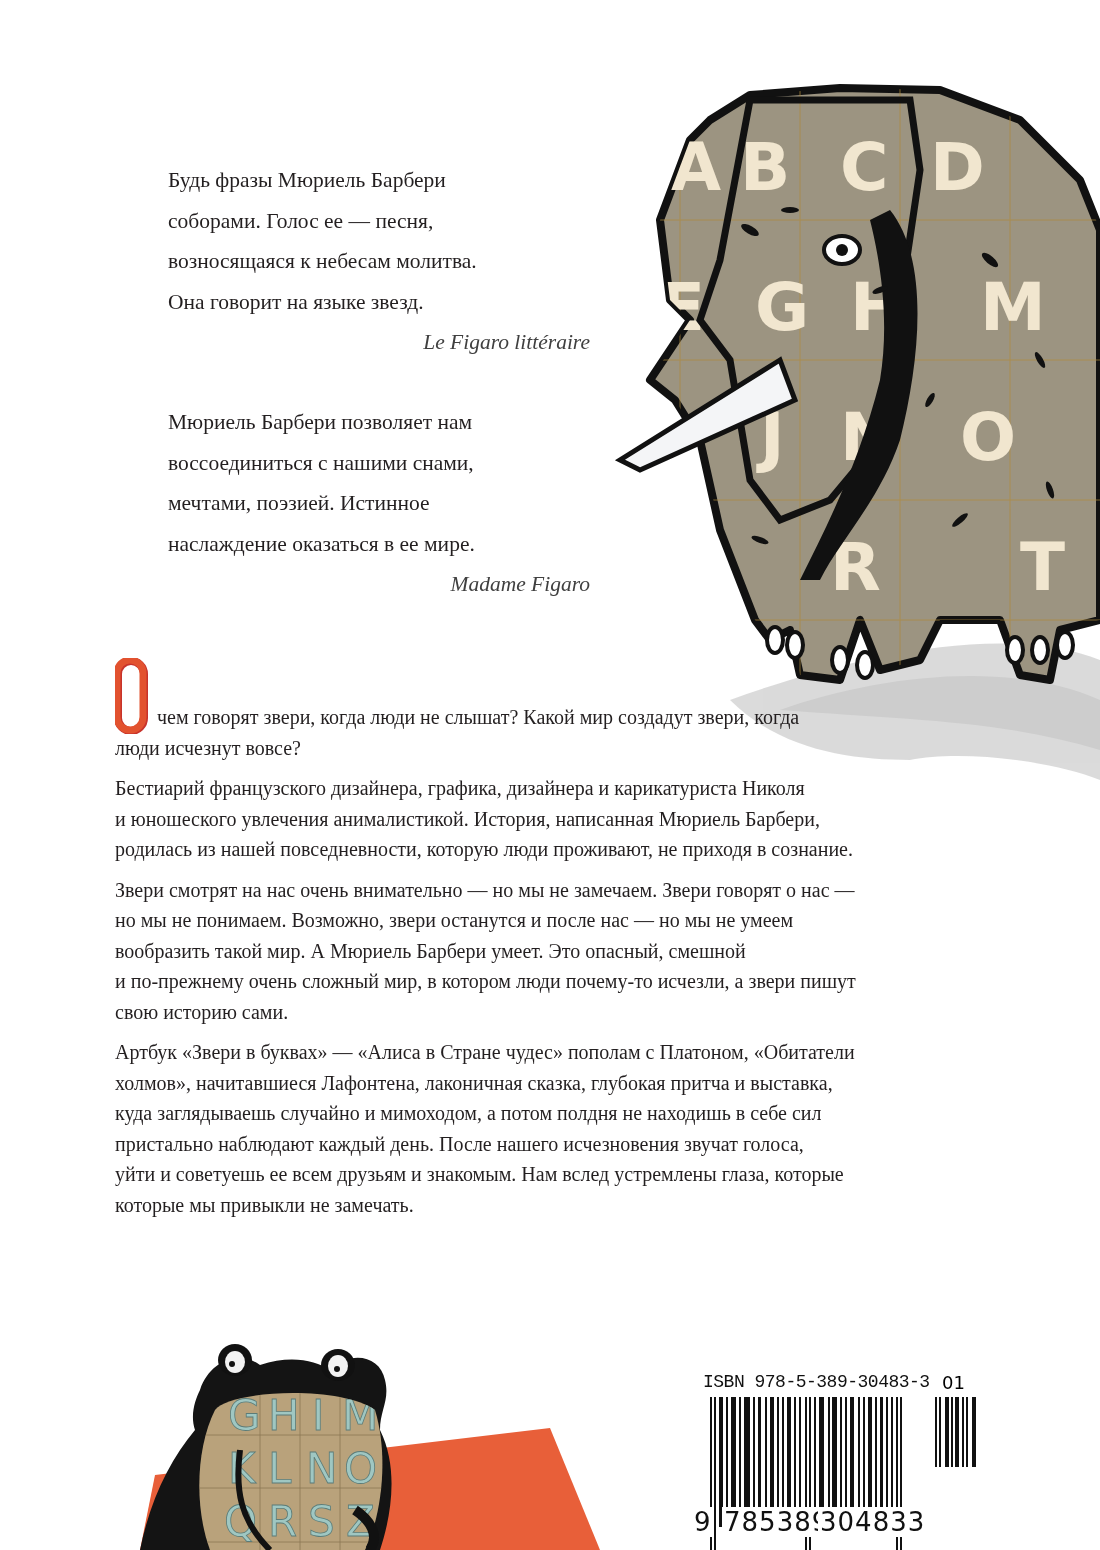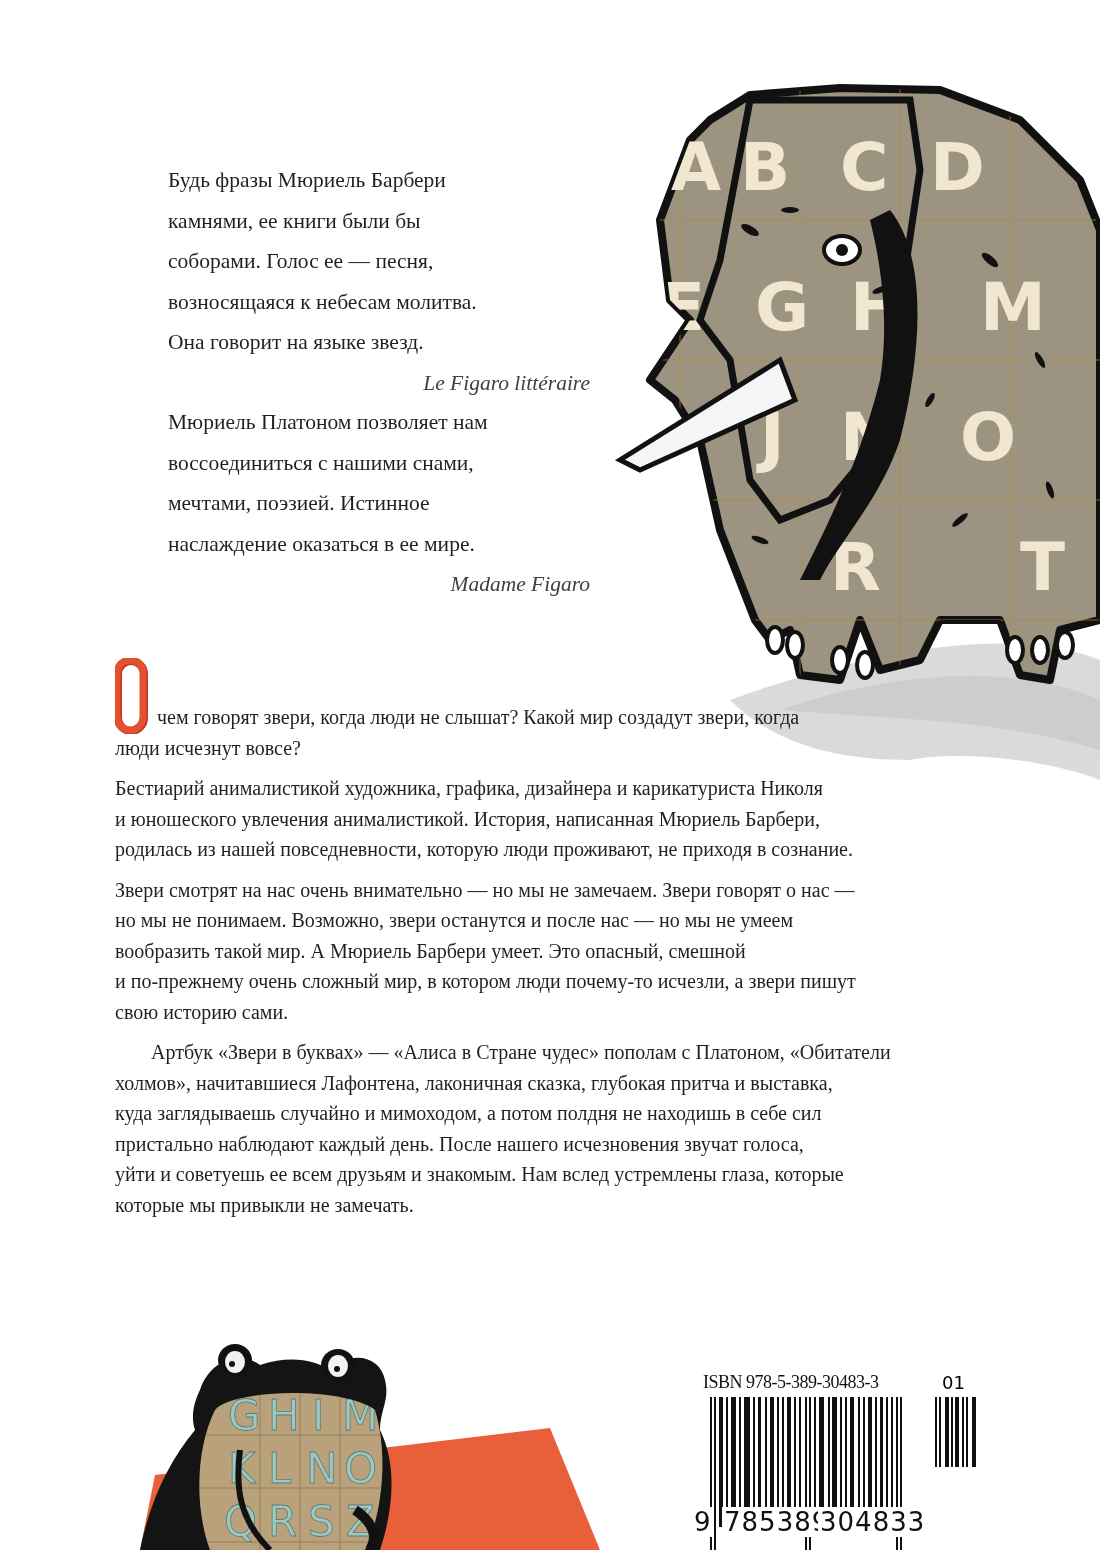--- a/index.html
+++ b/index.html
@@ -20,21 +20,21 @@
   .dropcap { position:absolute; left:0; top:-44px; width:34px; height:76px; }
   .first-line { padding-left:42px; }
 
   
   #elephant { position:absolute; left:580px; top:60px; width:520px; height:720px; }
   
   #frog { position:absolute; left:140px; top:1320px; width:460px; height:230px; }
 
   
   #barcode { position:absolute; left:700px; top:1375px; width:300px; height:170px; }
-  .isbn-label { position:absolute; left:3px; top:-3px; font-family:Liberation Serif, serif;
+  .isbn-label { position:absolute; left:3px; top:-3px; font-family:Liberation Mono, monospace;
                 font-size:18px; letter-spacing:-0.5px; color:#111; }
   .addon-label { position:absolute; left:242px; top:-3px; font-family:"DejaVu Sans",sans-serif; font-size:18px; color:#000000; }
   .bars { position:absolute; left:10px; top:22px; height:156px; }
   .addon { position:absolute; left:235px; top:22px; height:70px; }
   .digits { position:absolute; top:132px; font-family:"DejaVu Sans",sans-serif; font-size:26px; color:#111; background:#fff; padding:0 2px; letter-spacing:1px; }
 </style>
 </head>
 <body>
 
 <svg id="elephant" viewBox="0 0 520 720">
@@ -104,60 +104,59 @@
     <ellipse cx="260" cy="600" rx="8" ry="13"></ellipse>
       <ellipse cx="285" cy="605" rx="8" ry="13"></ellipse>
     <ellipse cx="435" cy="590" rx="8" ry="13"></ellipse>
       <ellipse cx="460" cy="590" rx="8" ry="13"></ellipse>
       <ellipse cx="485" cy="585" rx="8" ry="13"></ellipse>
   </g>
 </svg>
 
 <div class="quote" id="quote1">
   <p>Будь фразы Мюриель Барбери</p>
-  <p>камнями, ее книги были бы</p>
   <p>соборами. Голос ее — песня,</p>
   <p>возносящаяся к небесам молитва.</p>
   <p>Она говорит на языке звезд.</p>
   <p class="src">Le Figaro littéraire</p>
 </div>
 
 <div class="quote" id="quote2">
-  <p>Мюриель Платоном позволяет нам</p>
+  <p>Мюриель Барбери позволяет нам</p>
   <p>воссоединиться с нашими снами,</p>
   <p>мечтами, поэзией. Истинное</p>
   <p>наслаждение оказаться в ее мире.</p>
   <p class="src">Madame Figaro</p>
 </div>
 
 <div class="body" style="top:702px;">
   <p>
     <span class="dropcap-line" style="display:block;">
       <svg class="dropcap" viewBox="0 0 34 76">
         <rect x="3" y="3" width="26" height="70" rx="13" ry="13" fill="none" stroke="#c8332b" stroke-width="8"></rect>
         <rect x="2" y="2" width="26" height="70" rx="13" ry="13" fill="none" stroke="#e2522f" stroke-width="7"></rect>
       </svg>
       <span class="first-line" style="display:block;">чем говорят звери, когда люди не слышат? Какой мир создадут звери, когда</span>
     </span>
     <span style="display:block;">люди исчезнут вовсе?</span>
   </p>
   <p>
-    <span style="display:block;">Бестиарий анималистикой художника, графика, дизайнера и карикатуриста Николя</span>
+    <span style="display:block;">Бестиарий французского дизайнера, графика, дизайнера и карикатуриста Николя</span>
     <span style="display:block;">и юношеского увлечения анималистикой. История, написанная Мюриель Барбери,</span>
     <span style="display:block;">родилась из нашей повседневности, которую люди проживают, не приходя в сознание.</span>
   </p>
   <p>
     <span style="display:block;">Звери смотрят на нас очень внимательно — но мы не замечаем. Звери говорят о нас —</span>
     <span style="display:block;">но мы не понимаем. Возможно, звери останутся и после нас — но мы не умеем</span>
     <span style="display:block;">вообразить такой мир. А Мюриель Барбери умеет. Это опасный, смешной</span>
     <span style="display:block;">и по-прежнему очень сложный мир, в котором люди почему-то исчезли, а звери пишут</span>
     <span style="display:block;">свою историю сами.</span>
   </p>
   <p>
-    <span style="display:block;margin-left:36px;">Артбук «Звери в буквах» — «Алиса в Стране чудес» пополам с Платоном, «Обитатели</span>
+    <span style="display:block;">Артбук «Звери в буквах» — «Алиса в Стране чудес» пополам с Платоном, «Обитатели</span>
     <span style="display:block;">холмов», начитавшиеся Лафонтена, лаконичная сказка, глубокая притча и выставка,</span>
     <span style="display:block;">куда заглядываешь случайно и мимоходом, а потом полдня не находишь в себе сил</span>
     <span style="display:block;">пристально наблюдают каждый день. После нашего исчезновения звучат голоса,</span>
     <span style="display:block;">уйти и советуешь ее всем друзьям и знакомым. Нам вслед устремлены глаза, которые</span>
     <span style="display:block;">которые мы привыкли не замечать.</span>
   </p>
 </div>
 
 <svg id="frog" viewBox="0 0 460 230">
   <polygon points="15,155 410,108 460,230 0,230" fill="#e85f39"></polygon>

